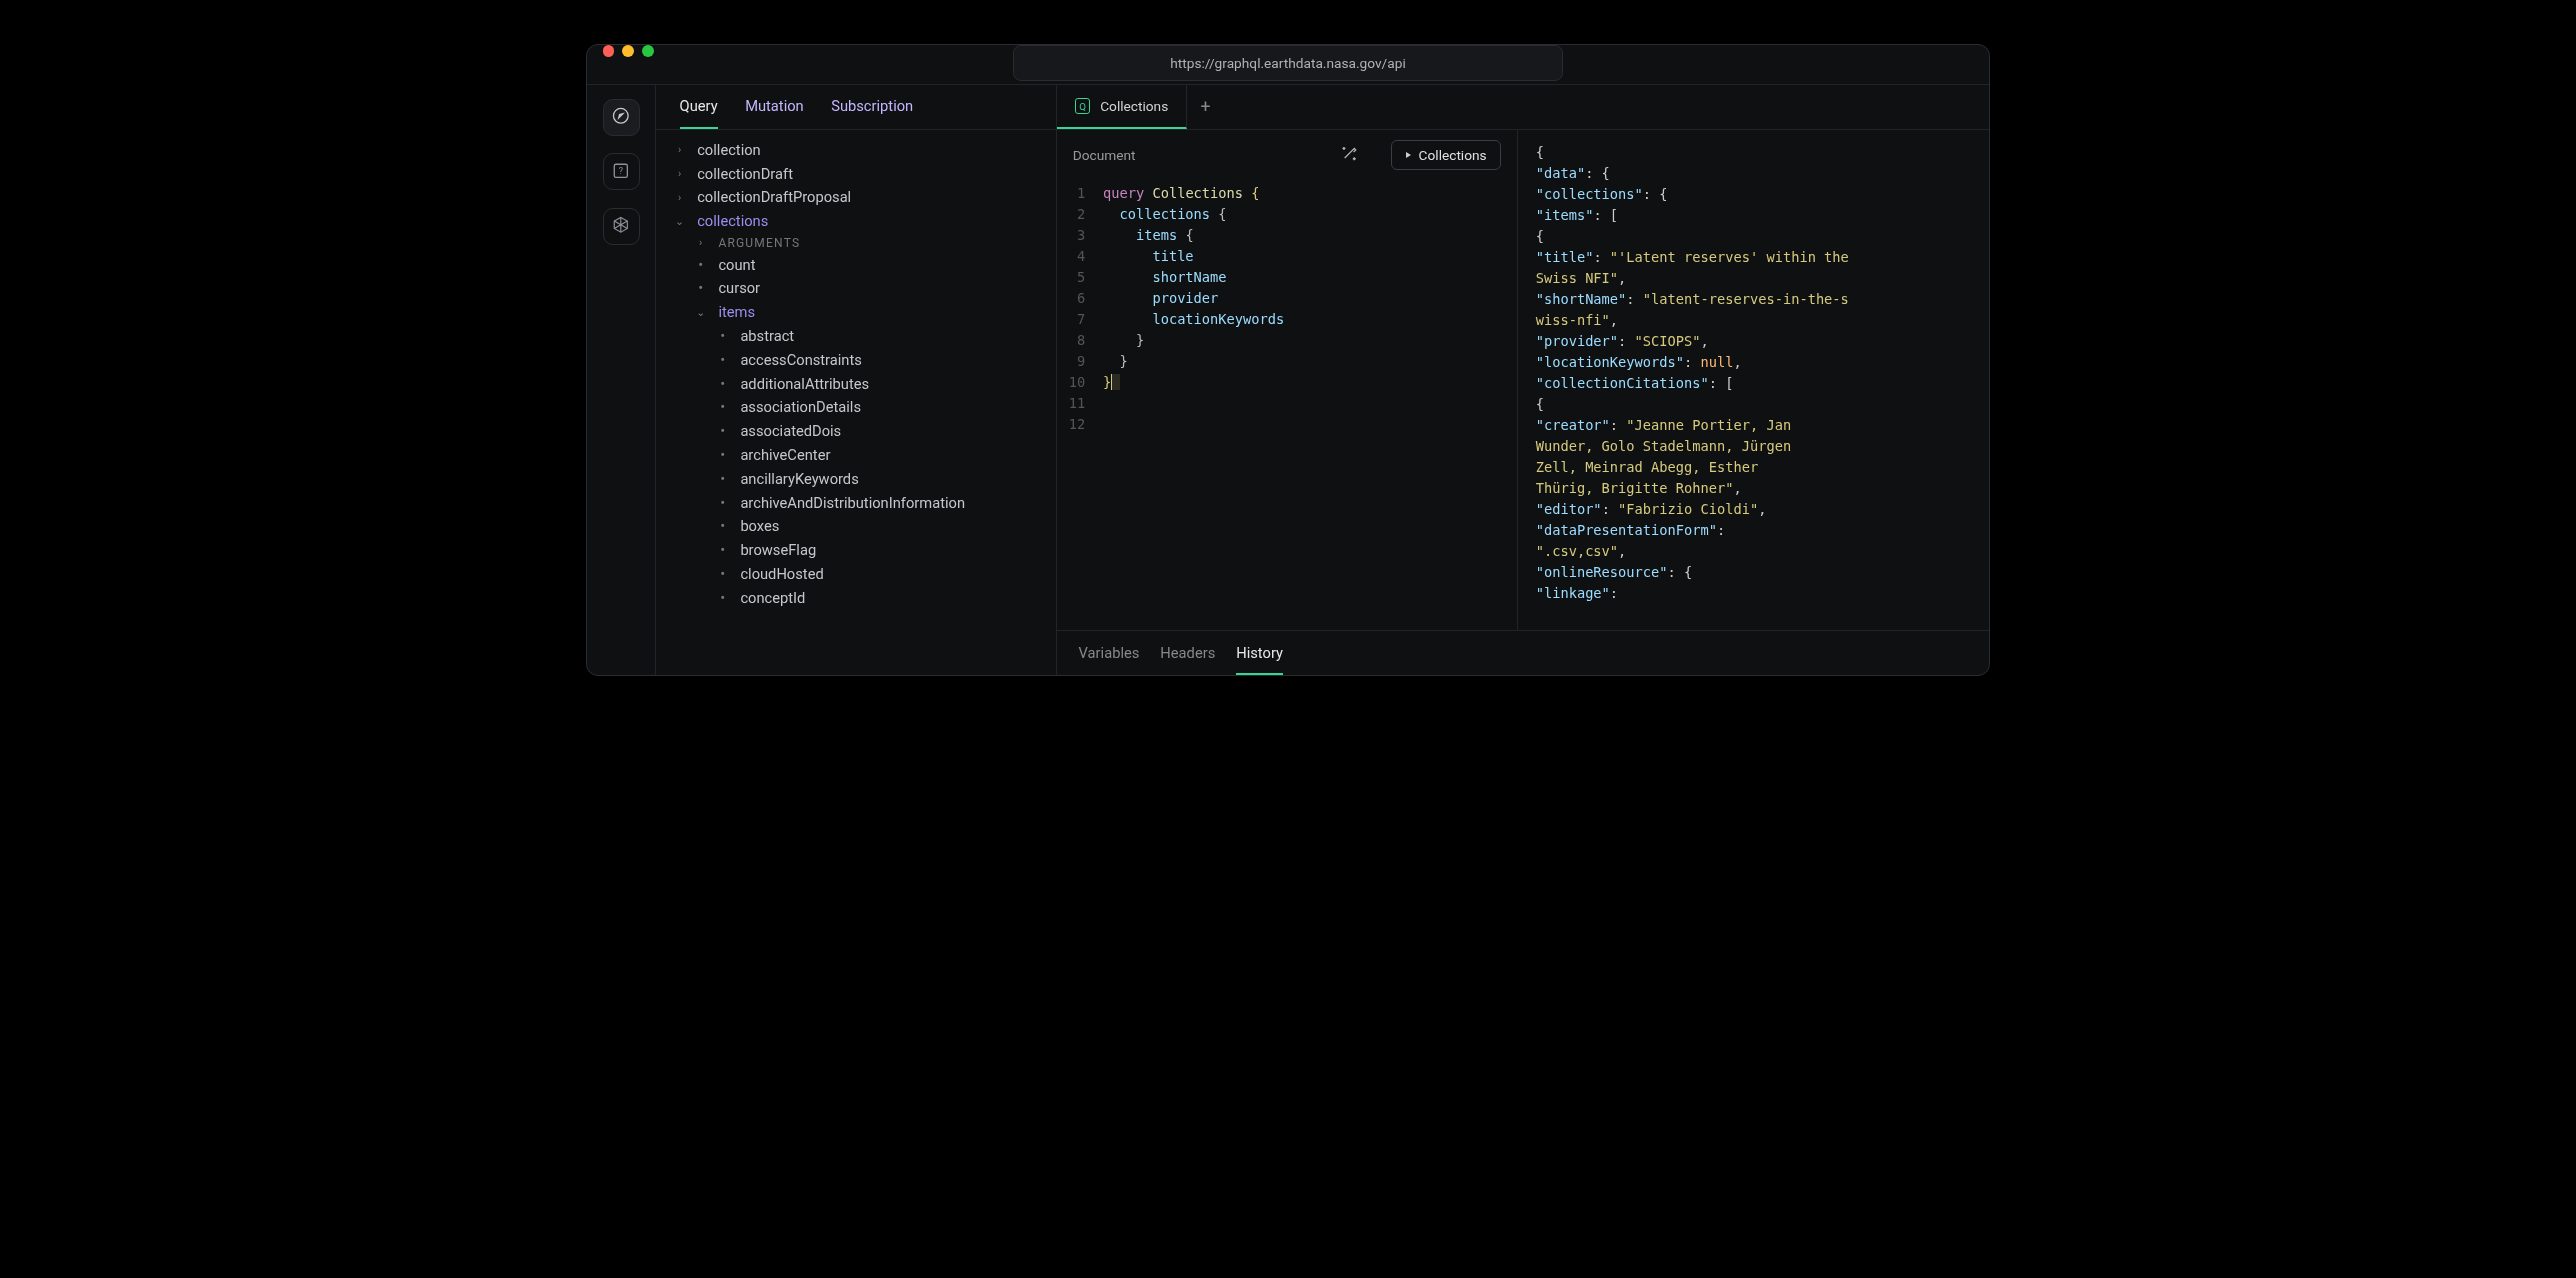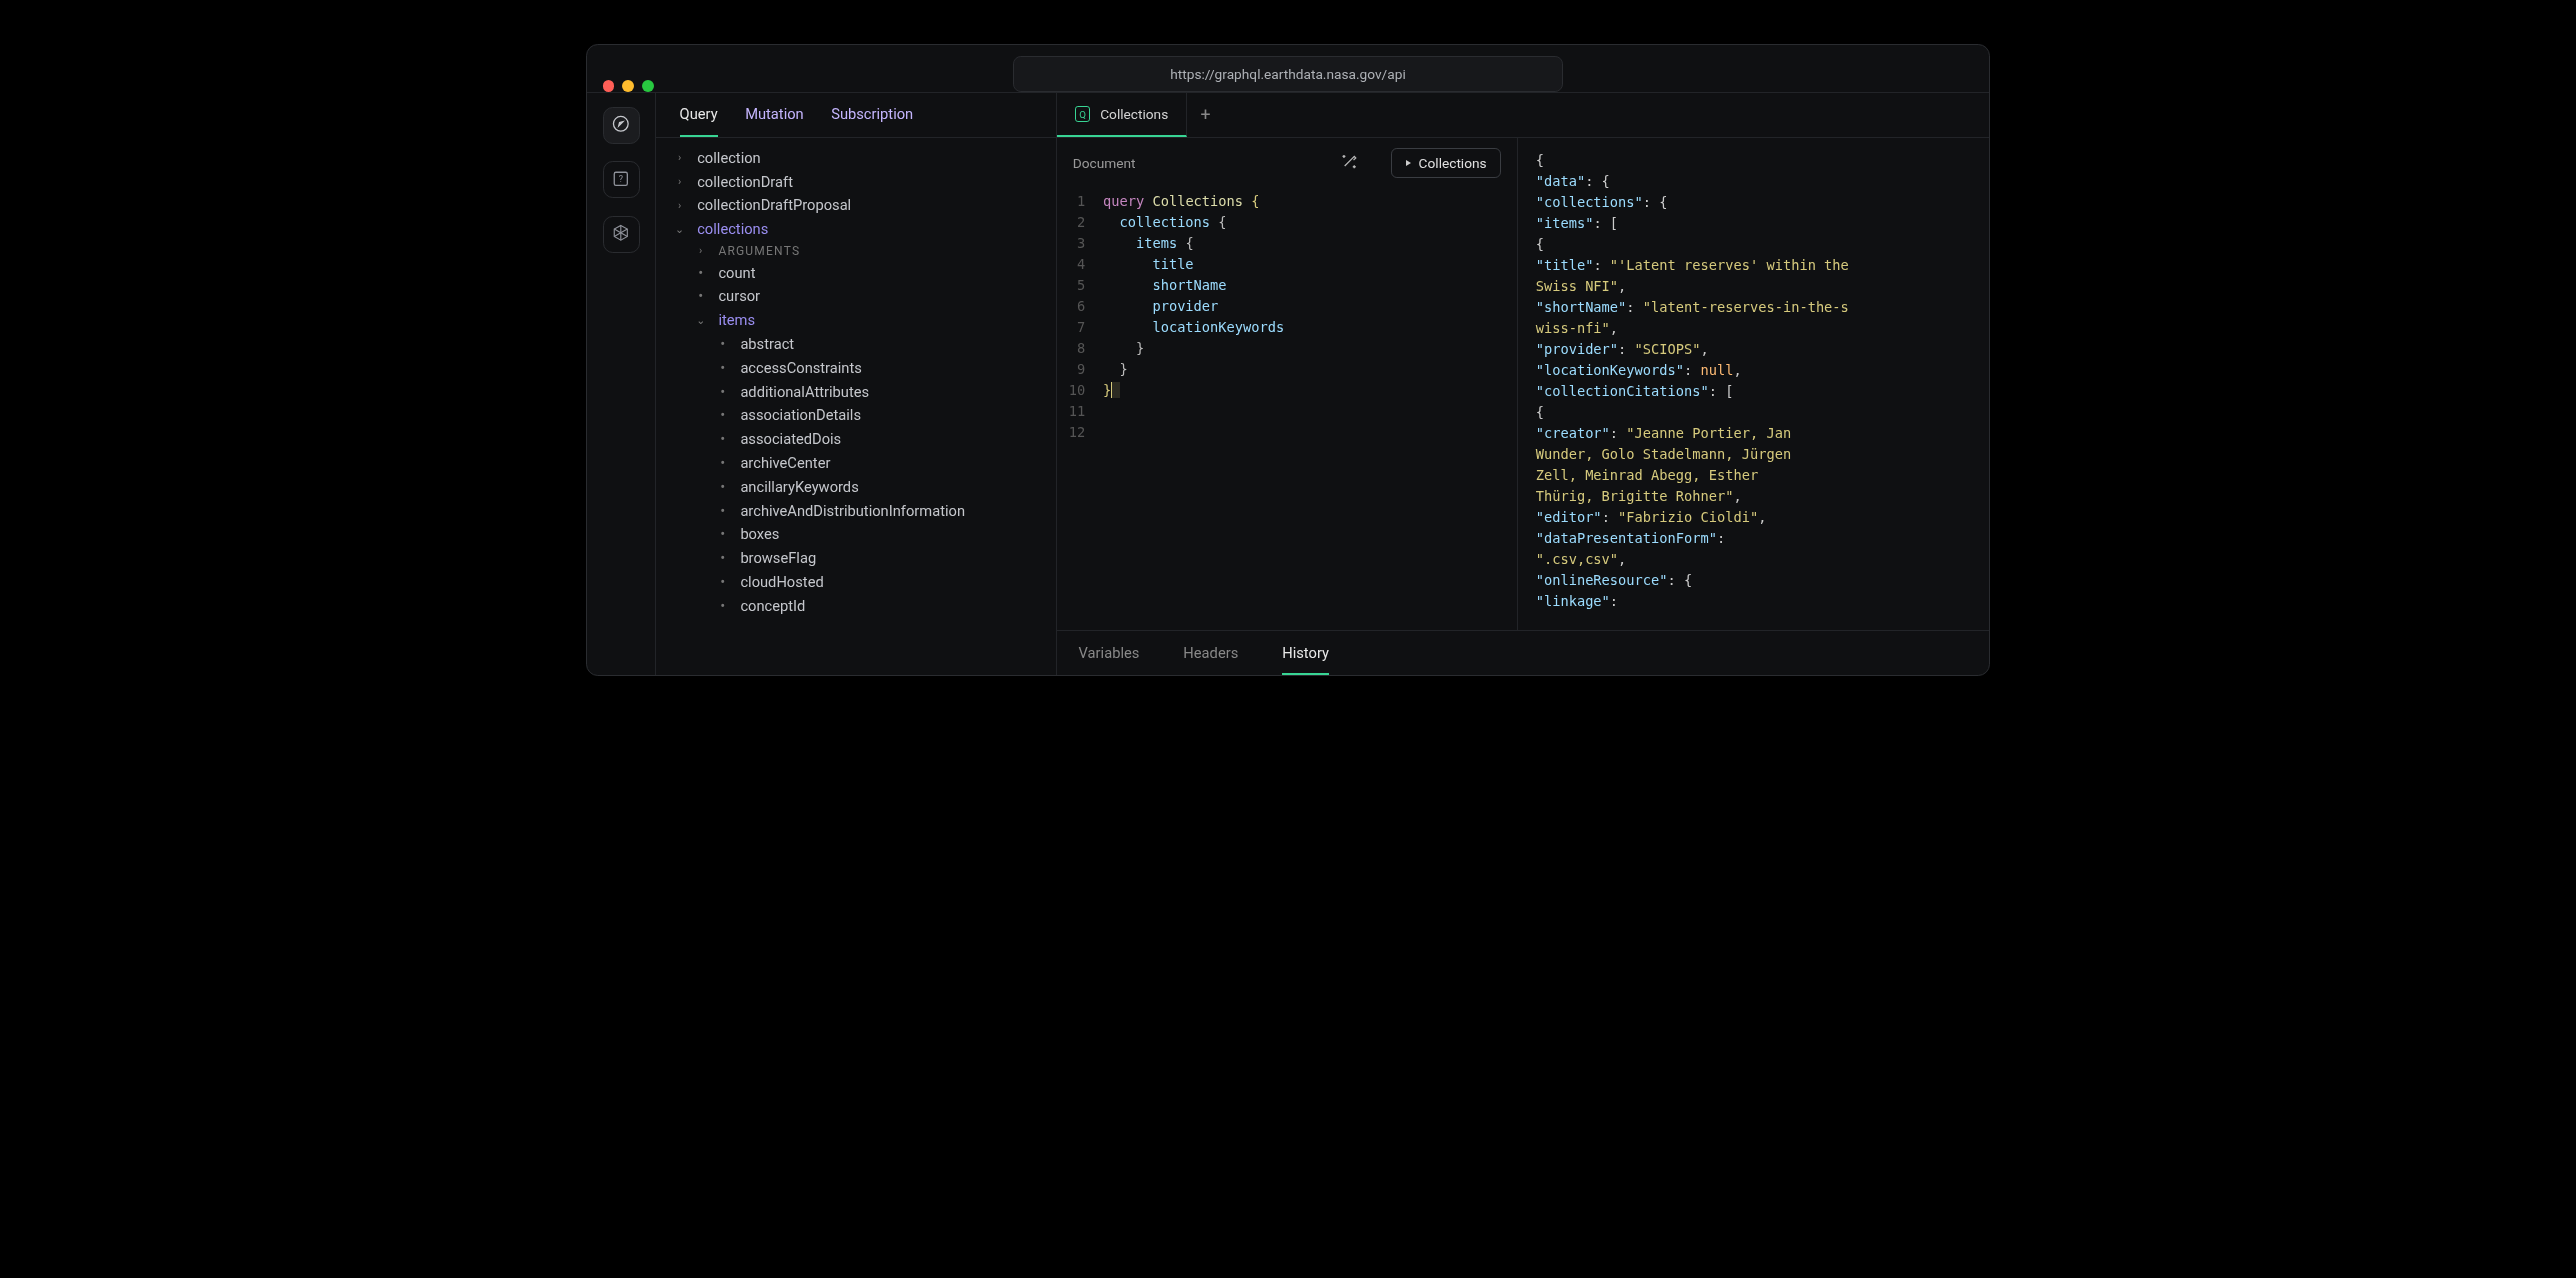--- a/index.html
+++ b/index.html
@@ -18,23 +18,23 @@
     width: 1404px;
     height: 632px;
     background: #0f1012;
     border: 1px solid #2a2c30;
     border-radius: 11.8px;
     overflow: hidden;
     display: flex;
     flex-direction: column;
   }
   .titlebar {
-    height: 48px;
-    display: flex;
-    align-items: flex-end;
+    height: 40px;
+    display: flex;
+    align-items: flex-start;
     padding: 0 15.7px;
     border-bottom: 1px solid #222428;
     position: relative;
   }
   .traffic-lights { display: flex; gap: 7.9px; }
   .tl { width: 11.8px; height: 11.8px; border-radius: 50%; }
   .tl.red { background: #ff5f57; }
   .tl.yellow { background: #febc2e; }
   .tl.green { background: #28c840; }
   .url-bar {
@@ -230,21 +230,21 @@
   }
   .jkey { color: #9cdcfe; }
   .jstr { color: #d6ca7d; }
   .jnull { color: #fdba74; }
   .jpunc { color: #ccc; }
   .bottom-tabs {
     height: 45px;
     border-top: 1px solid #222428;
     display: flex;
     align-items: center;
-    gap: 44px;
+    gap: 21px;
     padding: 0 21.6px;
   }
   .btab { color: #888; cursor: pointer; font-size: 14.7px; padding-bottom: 0; }
   .btab.active { color: #e8e8e8; position: relative; }
   .btab.active::after {
     content: '';
     position: absolute;
     left: 0; right: 0; bottom: -12.8px;
     height: 2px;
     background: #38d594;

